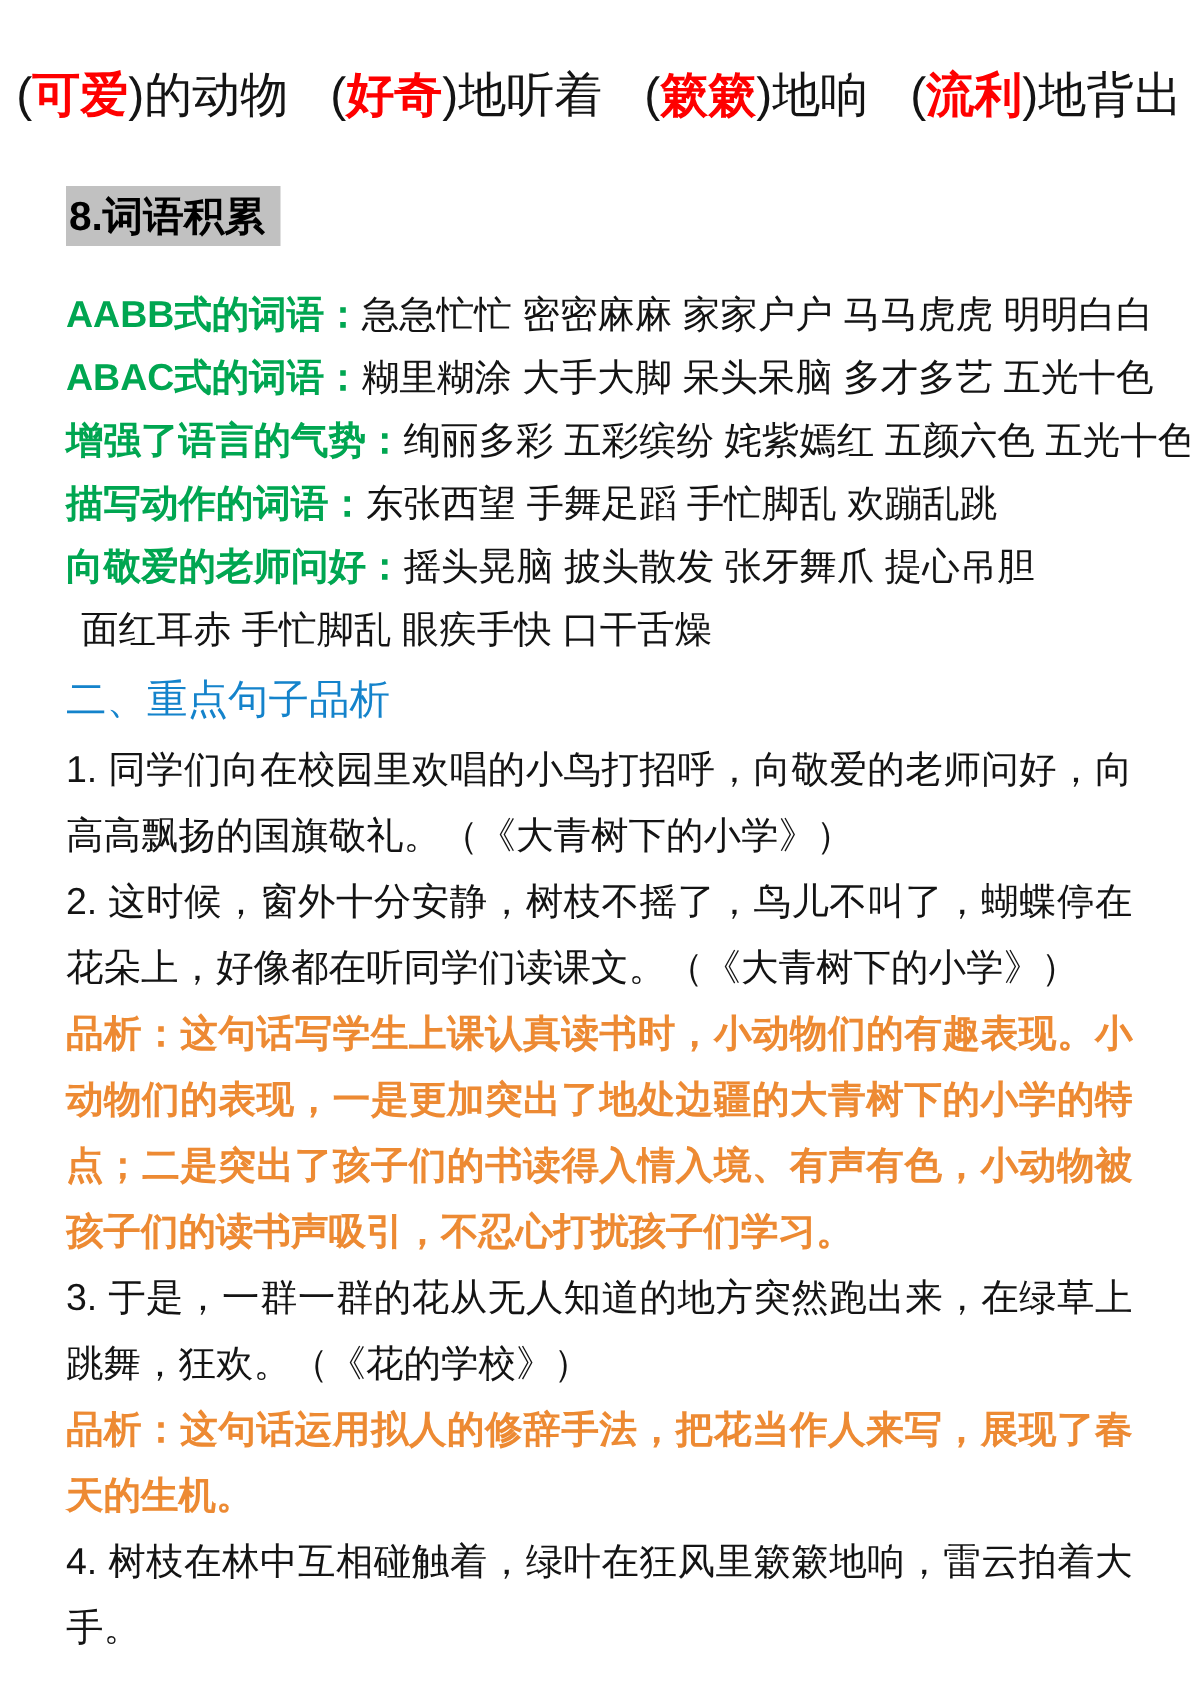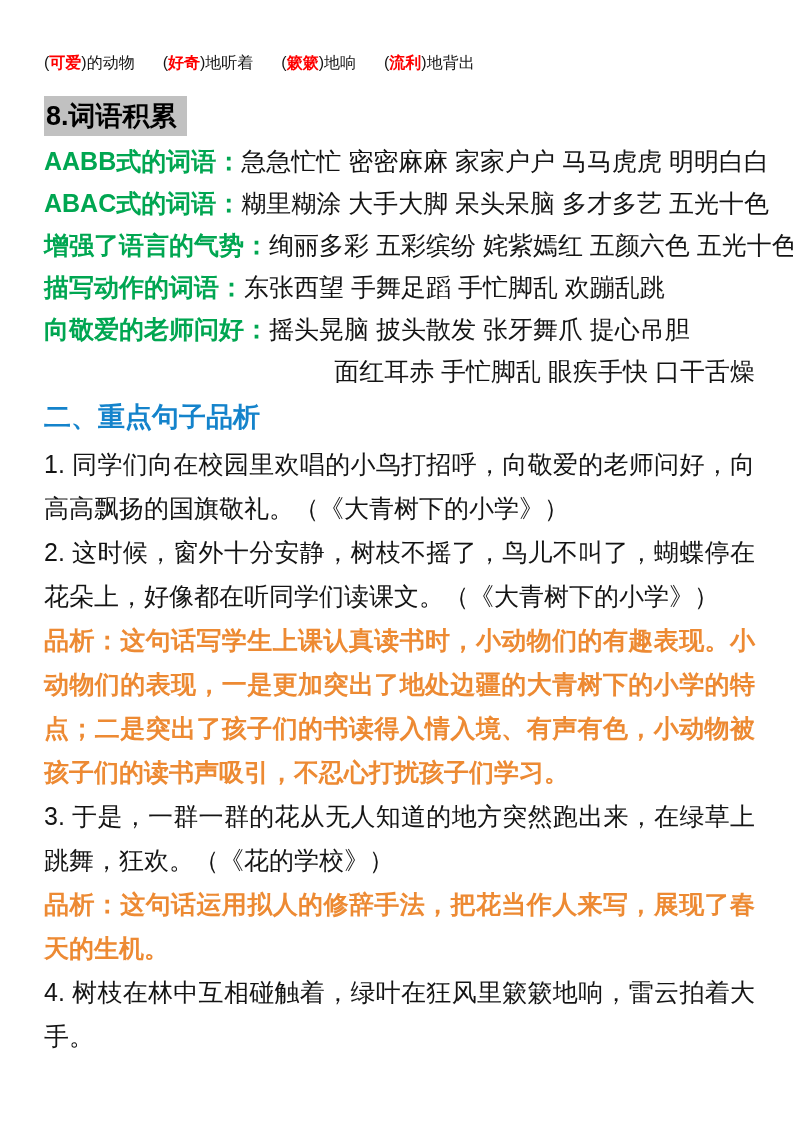--- a/index.html
+++ b/index.html
@@ -17,56 +17,58 @@
   .page {
     box-sizing: border-box;
     width: 793px;
     height: 1122px;
     padding: 44px 38px 0 44px;
   }
   
   .fill-line {
     display: flex;
     column-gap: 28px;
-    font-size: 16px;
+    font-size: 32px;
     line-height: 38px;
     white-space: nowrap;
+    justify-content: center;
   }
   .fill-item .word {
     color: var(--red, #fe0000);
     font-weight: bold;
   }
   
   .h8-row { margin-top: 14px; line-height: 40px; }
   .h8 {
     display: inline-block;
     background: var(--highlight, #c1c1c1);
     color: #000;
     font-weight: bold;
     font-size: 27px;
     line-height: 38px;
     padding: 1px 10px 1px 2px;
+    margin-top: 28px;
   }
   
-  .wl-section { margin-top: 0; }
+  .wl-section { margin-top: 20px; }
   .wl-row {
     font-size: 25px;
     line-height: 42px;
     white-space: nowrap;
   }
   .wl-label {
     font-weight: bold;
     color: var(--green, #00a651);
   }
   .wl-words { color: #141414; }
-  .wl-cont { padding-left: 10px; text-align: right; }
+  .wl-cont { padding-left: 10px; }
   
   .h-blue {
     color: var(--blue, #1483cb);
-    font-weight: bold;
+    font-weight: normal;
     font-size: 27px;
     line-height: 46px;
     margin-top: 2px;
   }
   
   .paras { margin-top: 2px; }
   .para {
     margin: 0;
     font-size: 25px;
     line-height: 44px;

